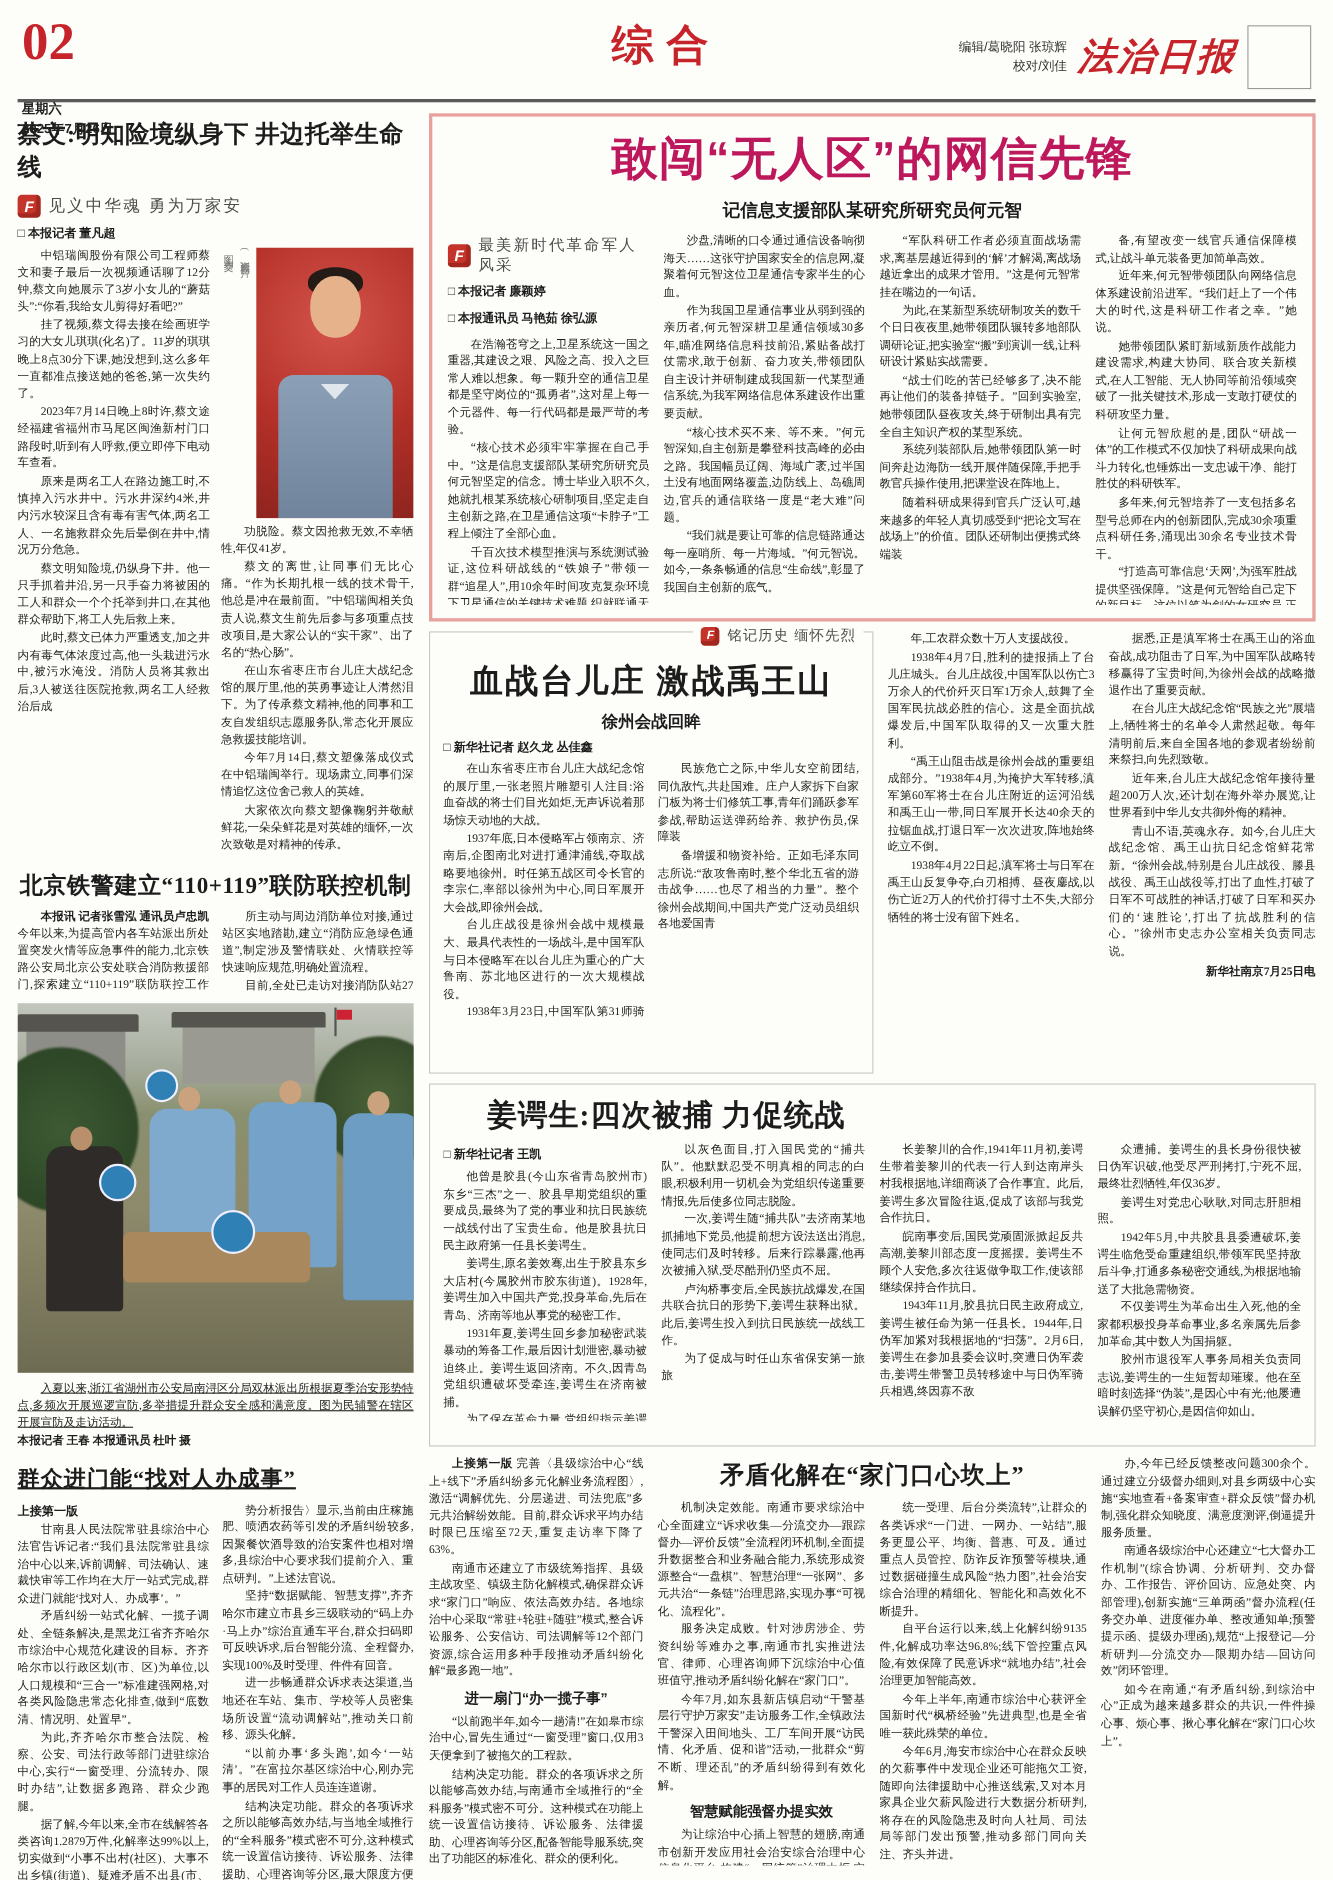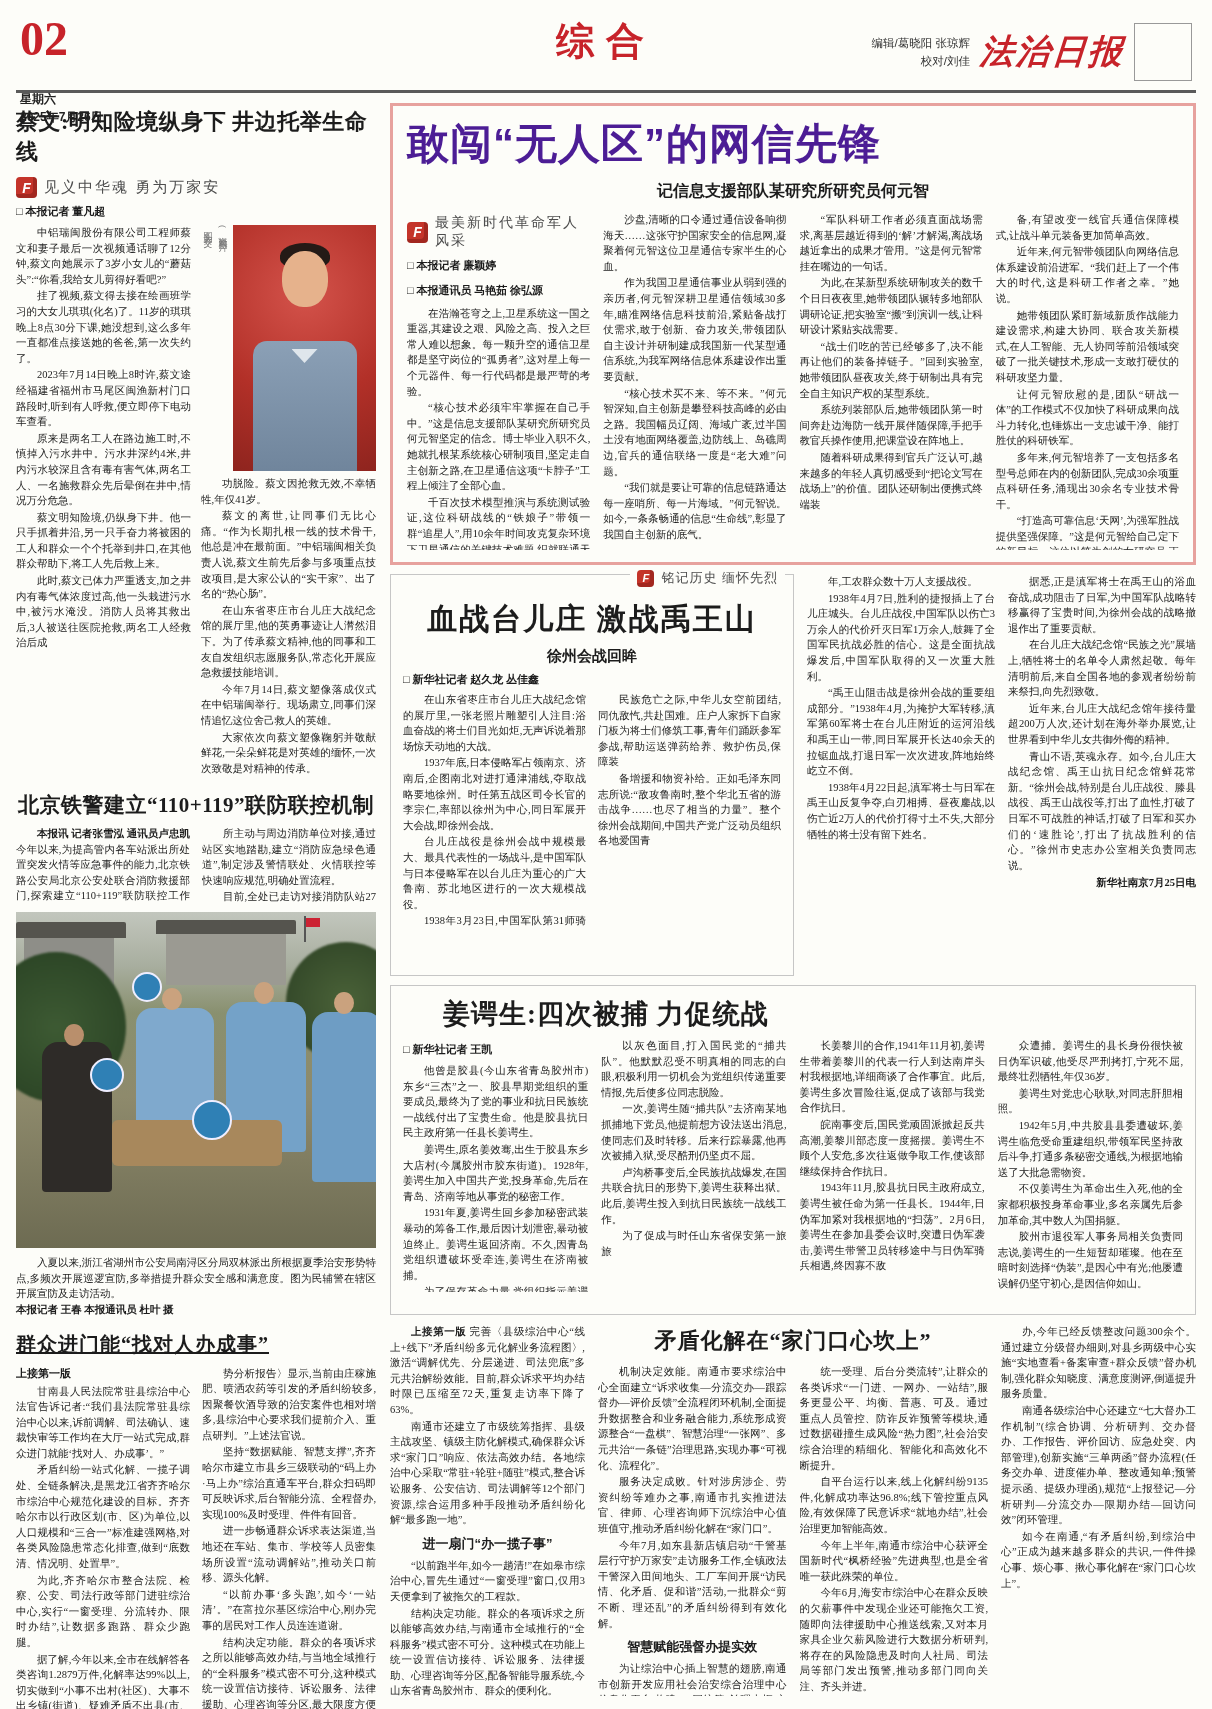--- a/index.html
+++ b/index.html
@@ -71,31 +71,31 @@
     background:linear-gradient(180deg,#c2c6bd 0%, #a8ae9f 16%, #89906f 30%, #8e8a6c 55%, #6d6b52 100%); }
   .sc-bldg { position:absolute; background:#8e8e88; }
   .sc-roof { position:absolute; background:#55544e; border-radius:2px 2px 0 0; }
   .sc-green { position:absolute; border-radius:50%; filter:blur(1px); }
   .sc-flag { position:absolute; width:14px; height:9px; background:#c23; }
   .sc-pole { position:absolute; width:2px; height:26px; background:#555; }
   .sc-table { position:absolute; background:#a8885c; border-radius:6px; }
   .sc-fig { position:absolute; border-radius:16px 16px 4px 4px; }
   .sc-head { position:absolute; width:20px; height:22px; background:#caa27e; border-radius:50%; }
   .sc-fan { position:absolute; width:34px; height:34px; background:#2f80b5; border-radius:50%; border:2px solid #eef; }
-  .cap { margin-top:7px; font-size:10.5px; line-height:15.5px; text-align:justify; text-indent:2em; color:#222; }
+  .cap { margin-top:7px; font-size:10.5px; line-height:15.5px; text-align:justify; text-indent:2em; color:#222;text-decoration:underline; }
   .cap-credit { font-weight:bold; font-size:10.5px; margin-top:1px; }
 
   
   .qz-h { font-size:20px; font-weight:900; margin:14px 0 8px; letter-spacing:1px;text-decoration:underline; }
   .qz-lead { font-weight:bold; font-size:11px; margin-bottom:3px; }
   .qz-body { height:372px; }
 
   
   .wx { border:3px solid #e7a29e; padding:10px 14px 8px; height:462px; margin-bottom:9px; background:#fdfdf9; }
-  .wx-h { font-size:42px; font-weight:900; letter-spacing:1px; color:#4c1d95; font-family:"Liberation Sans",sans-serif; }
+  .wx-h { font-size:42px; font-weight:900; text-align:center; letter-spacing:1px; color:#be185d; font-family:"Liberation Sans",sans-serif; }
   .wx-sub { font-size:16px; font-weight:bold; text-align:center; margin:9px 0 10px; font-family:"Liberation Sans",sans-serif; }
   .wx-cols { display:flex; gap:13px; height:338px; }
   .wx-byline { font-size:11px; font-weight:bold; line-height:1.8; margin-bottom:5px; }
   .wx .badge-row { margin:2px 0 6px; }
   .wx .badge-text { font-size:14px; }
 
   
   .xz { display:flex; gap:13px; height:402px; margin-bottom:9px; }
   .xz-left { width:404px; flex:none; border:1px solid #c6c6c6; position:relative; padding:20px 12px 8px; }
   .xz-badge { position:absolute; top:-12px; right:8px; background:#fdfdf9; padding:0 7px; }
@@ -371,21 +371,21 @@
 
     <article class="md">
       <div class="md-col1">
         <div>
           <p><b class="lead-b">上接第一版 </b><span>完善〈县级综治中心“线上+线下”矛盾纠纷多元化解业务流程图〉,激活“调解优先、分层递进、司法兜底”多元共治解纷效能。目前,群众诉求平均办结时限已压缩至72天,重复走访率下降了63%。</span></p>
         <p>南通市还建立了市级统筹指挥、县级主战攻坚、镇级主防化解模式,确保群众诉求“家门口”响应、依法高效办结。各地综治中心采取“常驻+轮驻+随驻”模式,整合诉讼服务、公安信访、司法调解等12个部门资源,综合运用多种手段推动矛盾纠纷化解“最多跑一地”。</p>
           </div>
         <div class="subhd">进一扇门“办一揽子事”</div>
         <div>
             <p>“以前跑半年,如今一趟清!”在如皋市综治中心,冒先生通过“一窗受理”窗口,仅用3天便拿到了被拖欠的工程款。</p>
-            <p>结构决定功能。群众的各项诉求之所以能够高效办结,与南通市全域推行的“全科服务”模式密不可分。这种模式在功能上统一设置信访接待、诉讼服务、法律援助、心理咨询等分区,配备智能导服系统,今山东省青岛胶州市、群众的便利化。</p>
+            <p>结构决定功能。群众的各项诉求之所以能够高效办结,与南通市全域推行的“全科服务”模式密不可分。这种模式在功能上统一设置信访接待、诉讼服务、法律援助、心理咨询等分区,配备智能导服系统,突出了功能区的标准化、群众的便利化。</p>
           </div>
       </div>
       <div class="md-mid">
         <h2 class="md-h">矛盾化解在“家门口心坎上”</h2>
         <div class="md-mid-cols">
           <div class="col">
             <div>
                 <p>机制决定效能。南通市要求综治中心全面建立“诉求收集—分流交办—跟踪督办—评价反馈”全流程闭环机制,全面提升数据整合和业务融合能力,系统形成资源整合“一盘棋”、智慧治理“一张网”、多元共治“一条链”治理思路,实现办事“可视化、流程化”。</p>
                 <p>服务决定成败。针对涉房涉企、劳资纠纷等难办之事,南通市扎实推进法官、律师、心理咨询师下沉综治中心值班值守,推动矛盾纠纷化解在“家门口”。</p>
                 <p>今年7月,如东县新店镇启动“干警基层行守护万家安”走访服务工作,全镇政法干警深入田间地头、工厂车间开展“访民情、化矛盾、促和谐”活动,一批群众“剪不断、理还乱”的矛盾纠纷得到有效化解。</p>

